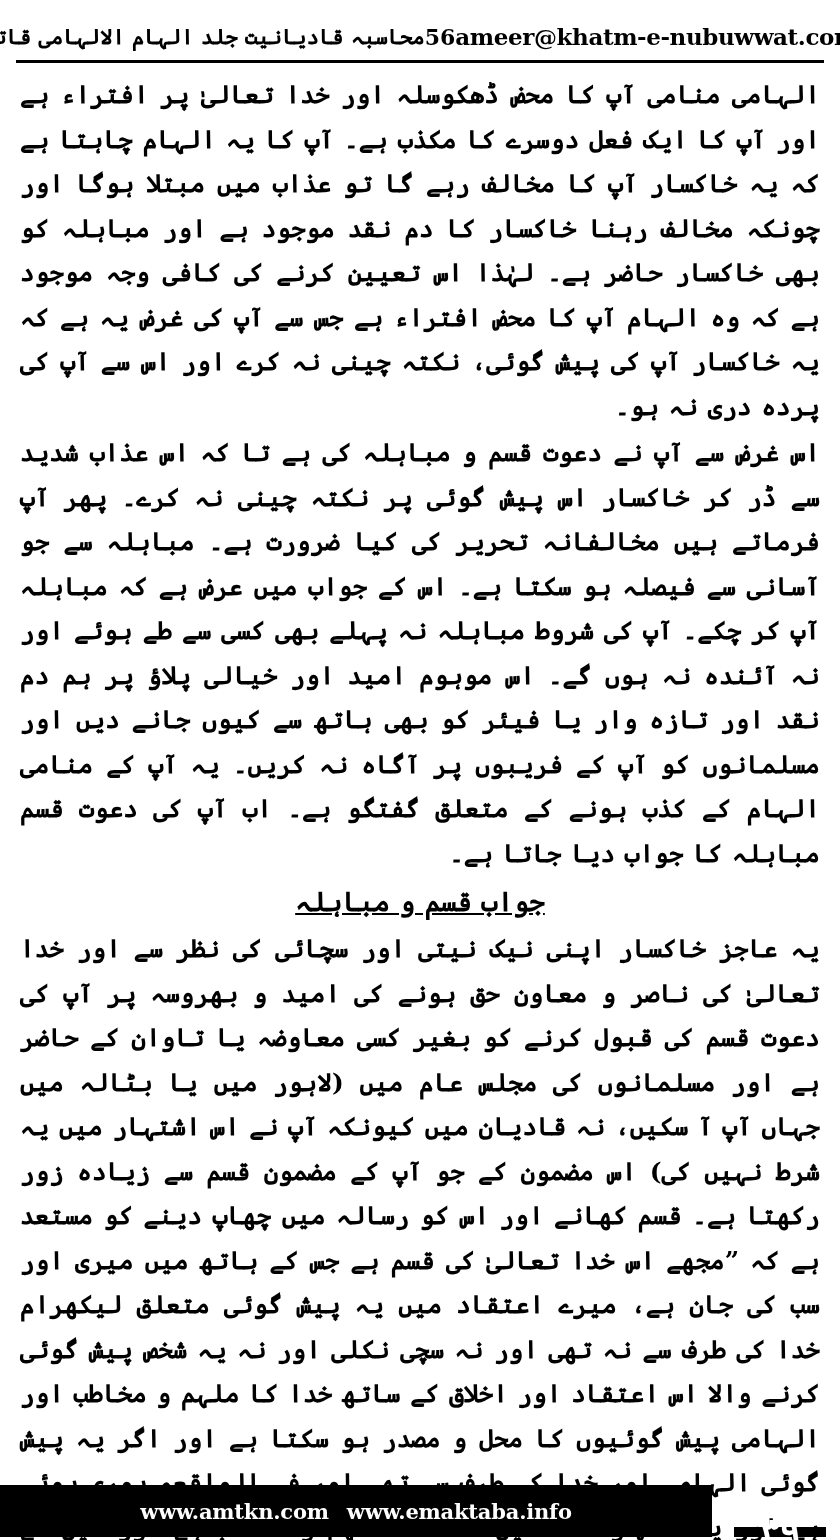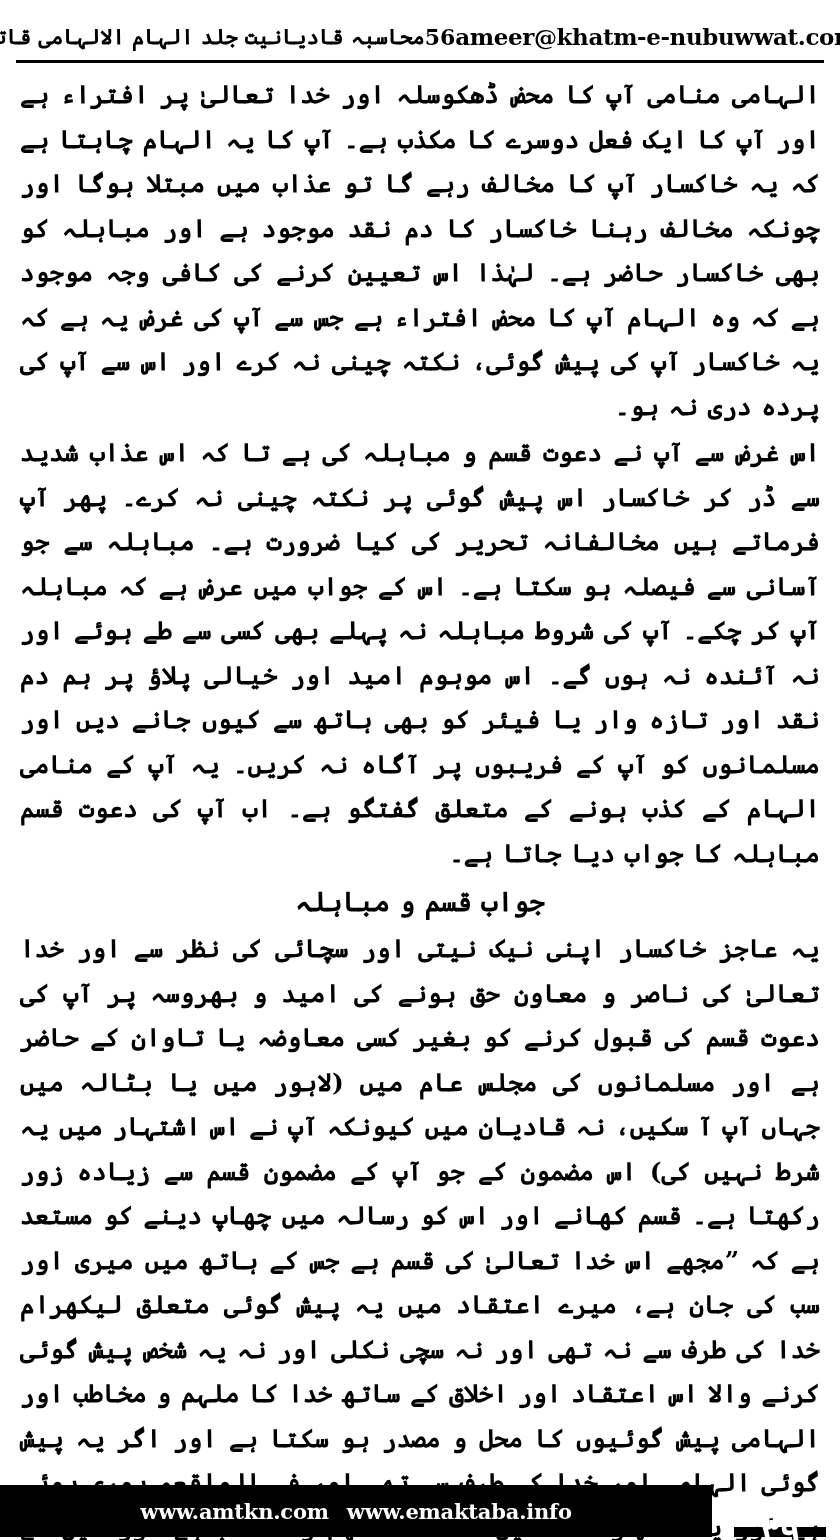--- a/index.html
+++ b/index.html
@@ -85,20 +85,21 @@
   .para.last-center {
     text-align-last: center;
   }
   .section-heading {
     font-family: "DejaVu Serif", serif;
     font-size: 27px;
     font-weight: bold;
     text-align: center;
     margin: 10px 0 10px 0;
     direction: rtl;
+    text-decoration: underline;
   }
 
   
   .footer {
     position: absolute;
     left: 0;
     right: 0;
     bottom: 14px;
     height: 52px;
     display: flex;

